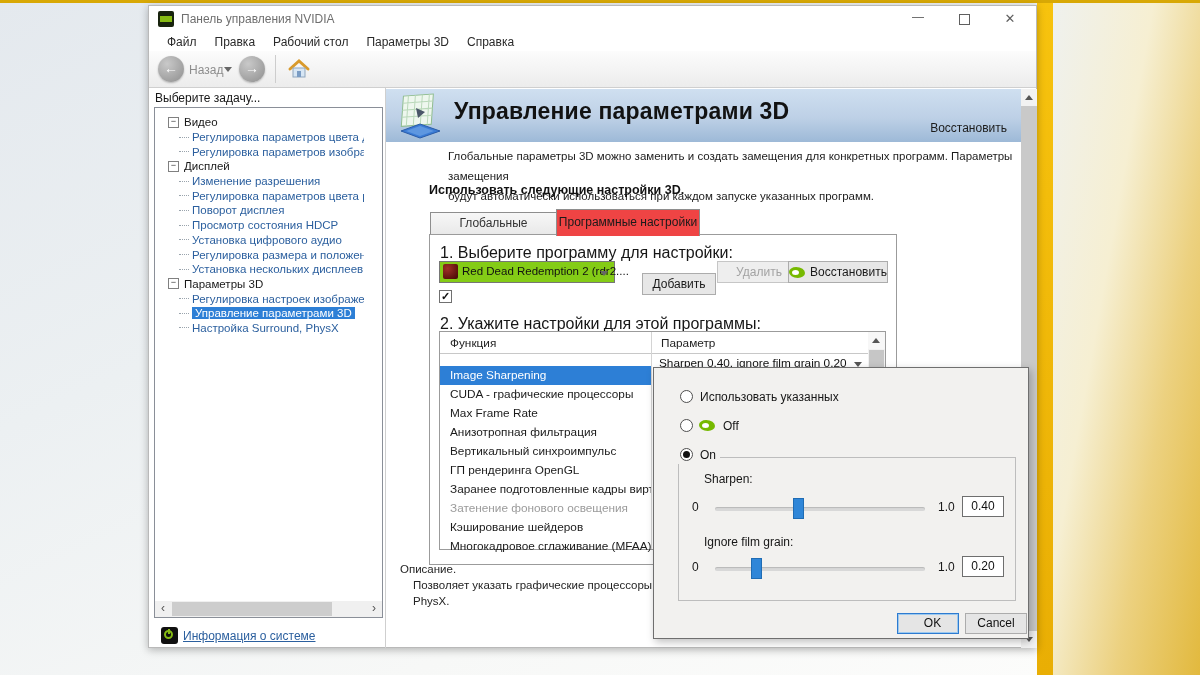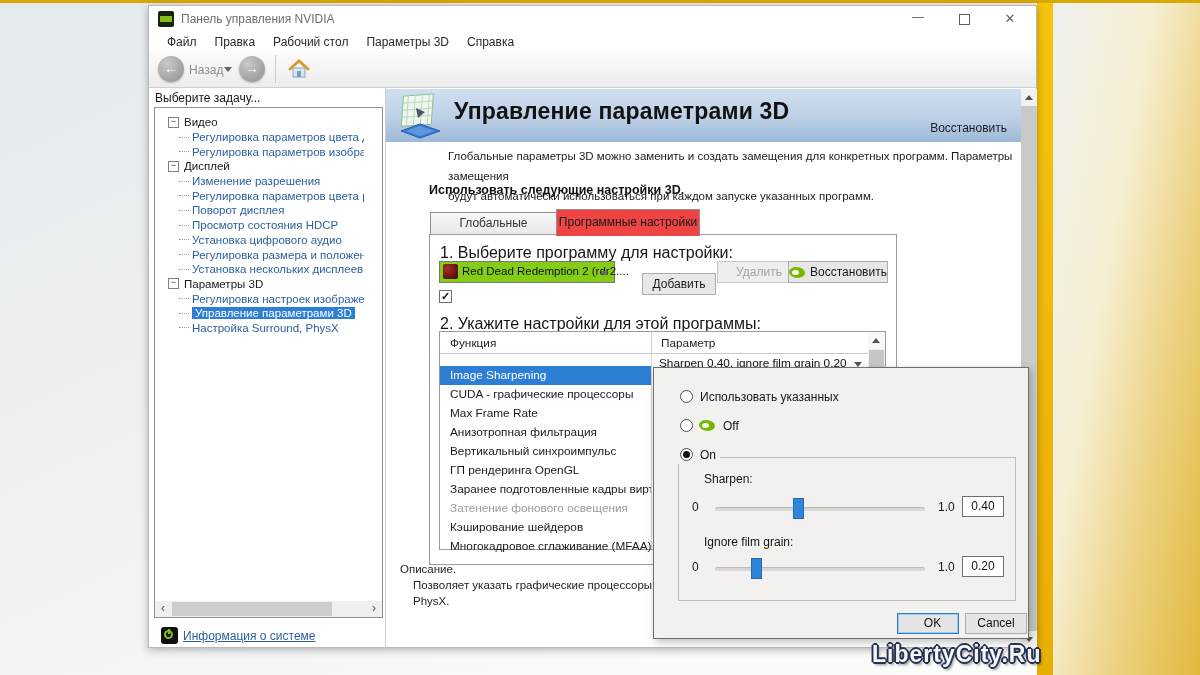--- a/index.html
+++ b/index.html
@@ -397,14 +397,13 @@
         <div class="sthumb" style="left:calc(20% - 6px)"></div>
       </div>
       <div class="smax" style="left:284px;top:192px;">1.0</div>
       <div class="vbox" style="left:308px;top:188px;">0.20</div>
 
       <div class="dlg-btn dlg-ok">OK</div>
       <div class="dlg-btn dlg-cancel">Cancel</div>
     </div>
   </div>
 
-  <div class="abs watermark">LibertyCity.Ru</div>
 </div>
 
 </body></html>

